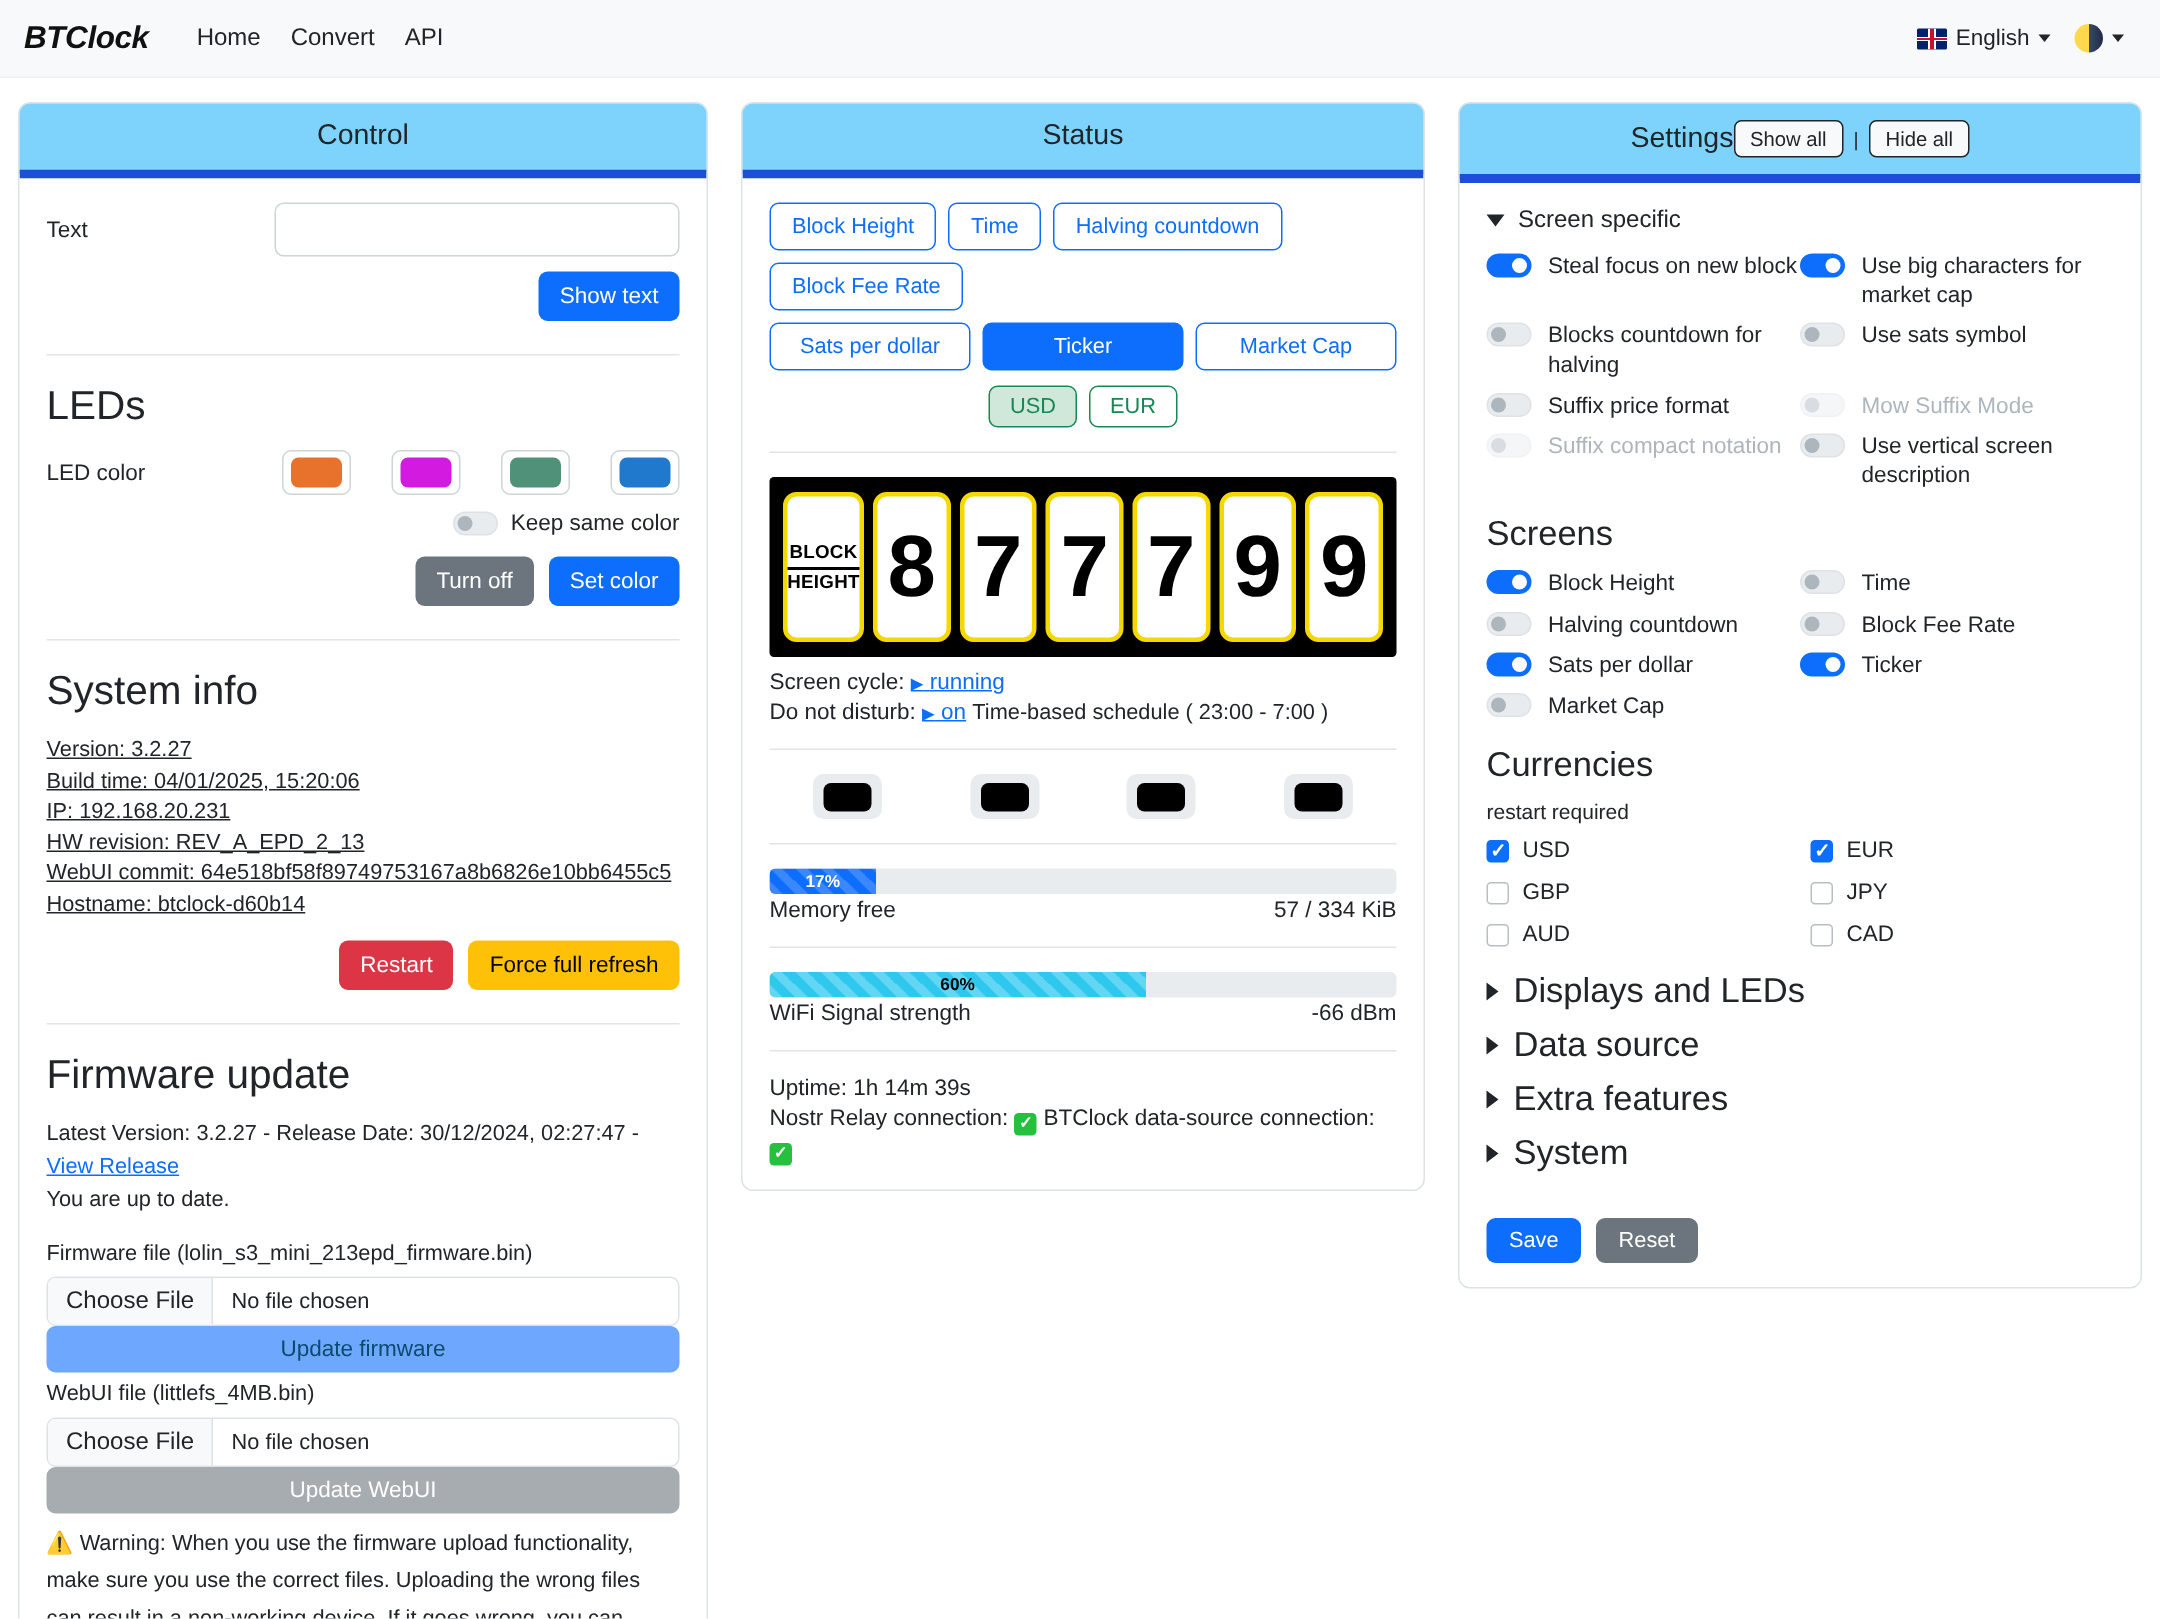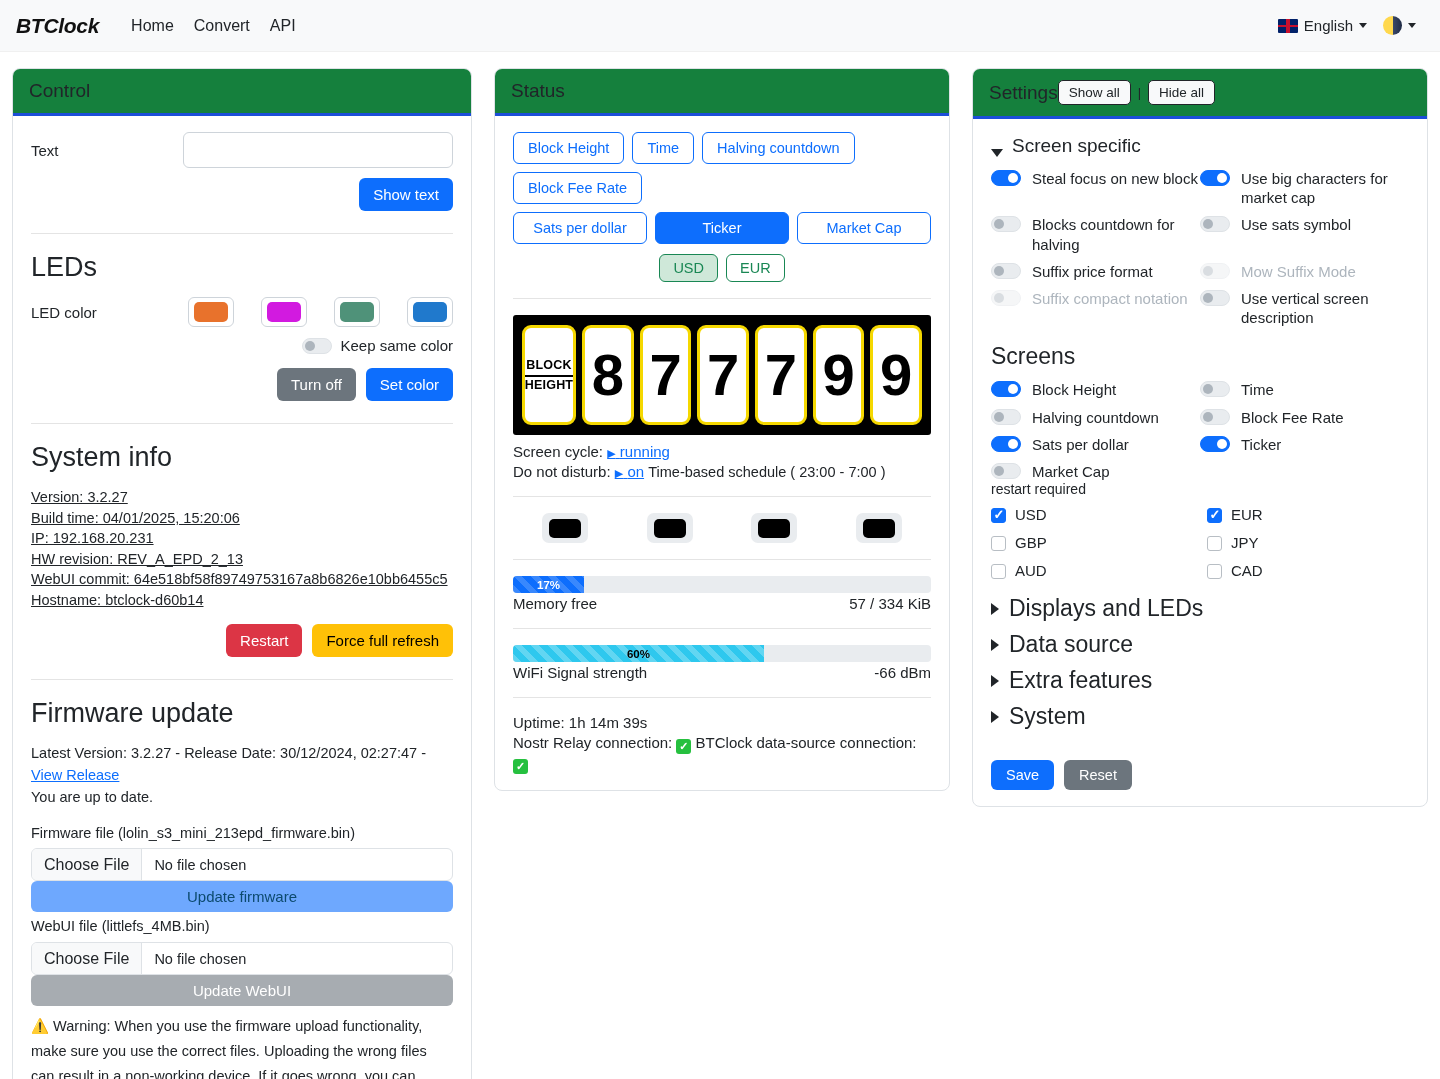--- a/index.html
+++ b/index.html
@@ -89,28 +89,28 @@
   .col { width: 460px; }
   .col-status { width: 456px; }
   .col-settings { width: 458px; }
 
   .card {
     border: 1px solid #dee2e6;
     border-radius: 8px;
     background: #fff;
   }
   .card-header {
-    background: #15803d;
-    border-bottom: 3px solid #1d4ed8;
+    background: #7dd3fc;
+    border-bottom: 6px solid #1d4ed8;
     border-radius: 7px 7px 0 0;
     padding: 11px 16px;
     font-size: 19px;
     display: flex;
     align-items: center;
-    justify-content: flex-start;
+    justify-content: center;
   }
   .card-body { padding: 16px 18px; }
 
   
   .row-text {
     display: flex; align-items: center; gap: 12px;
   }
   .lbl { font-size: 15px; width: 140px; }
   .text-input {
     flex: 1; height: 36px;
@@ -204,21 +204,21 @@
     border: 1px solid #198754; color: #198754; background: #fff;
     border-radius: 6px; padding: 5px 13px; font-size: 14.5px;
     cursor: pointer; font-family: "Liberation Sans", sans-serif;
   }
   .cbtn.active { background: #cfe8d9; }
 
   hr.thin { border: none; border-top: 1px solid #e4e4e4; margin: 16px 0; }
 
   .epd {
     background: #000; border-radius: 3px;
-    display: flex; gap: 6px; padding: 10px 9px; justify-content: space-between;
+    display: flex; gap: 6px; padding: 10px 9px; justify-content: center;
   }
   .epd-cell {
     width: 54px; height: 100px;
     background: #fff; border: 3px solid #f5d800; border-radius: 9px;
     display: flex; align-items: center; justify-content: center;
     color: #000;
   }
   .epd-digit { font-size: 58px; font-weight: 700; font-family: "Liberation Sans", sans-serif; line-height: 1; }
   .epd-label {
     font-size: 12.5px; font-weight: 700; line-height: 1.35;
@@ -264,21 +264,21 @@
 
   
   .hdr-btns { display: flex; align-items: center; gap: 7px; font-size: 13px; }
   .hdr-btn {
     border: 1px solid #212529; background: #f8f9fa; color: #212529;
     border-radius: 5px; padding: 4px 10px; font-size: 13.5px; cursor: pointer;
     font-family: "Liberation Sans", sans-serif;
   }
 
   .collapse-title {
-    font-size: 19px; display: flex; align-items: flex-end; gap: 9px;
+    font-size: 16px; display: flex; align-items: center; gap: 9px;
     margin: 0 0 12px 0; cursor: pointer; font-weight: 400;
   }
   .tri-down {
     width: 0; height: 0; border-left: 6px solid transparent;
     border-right: 6px solid transparent; border-top: 8px solid #212529;
   }
   .tri-right {
     width: 0; height: 0; border-top: 6px solid transparent;
     border-bottom: 6px solid transparent; border-left: 8px solid #212529;
   }
@@ -625,20 +625,21 @@
             <div class="opt">
               <span class="toggle on"></span>
               <span>Ticker</span>
             </div>
             <div class="opt">
               <span class="toggle"></span>
               <span>Market Cap</span>
             </div>
           </div>
 
+        <h4 class="sub">Currencies</h4>
         <div class="restart-note">restart required</div>
         <div class="cur-grid" id="curGrid">
             <div class="cur-item">
               <span class="cbx checked"></span>
               <span>USD</span>
             </div>
             <div class="cur-item">
               <span class="cbx checked"></span>
               <span>EUR</span>
             </div>

